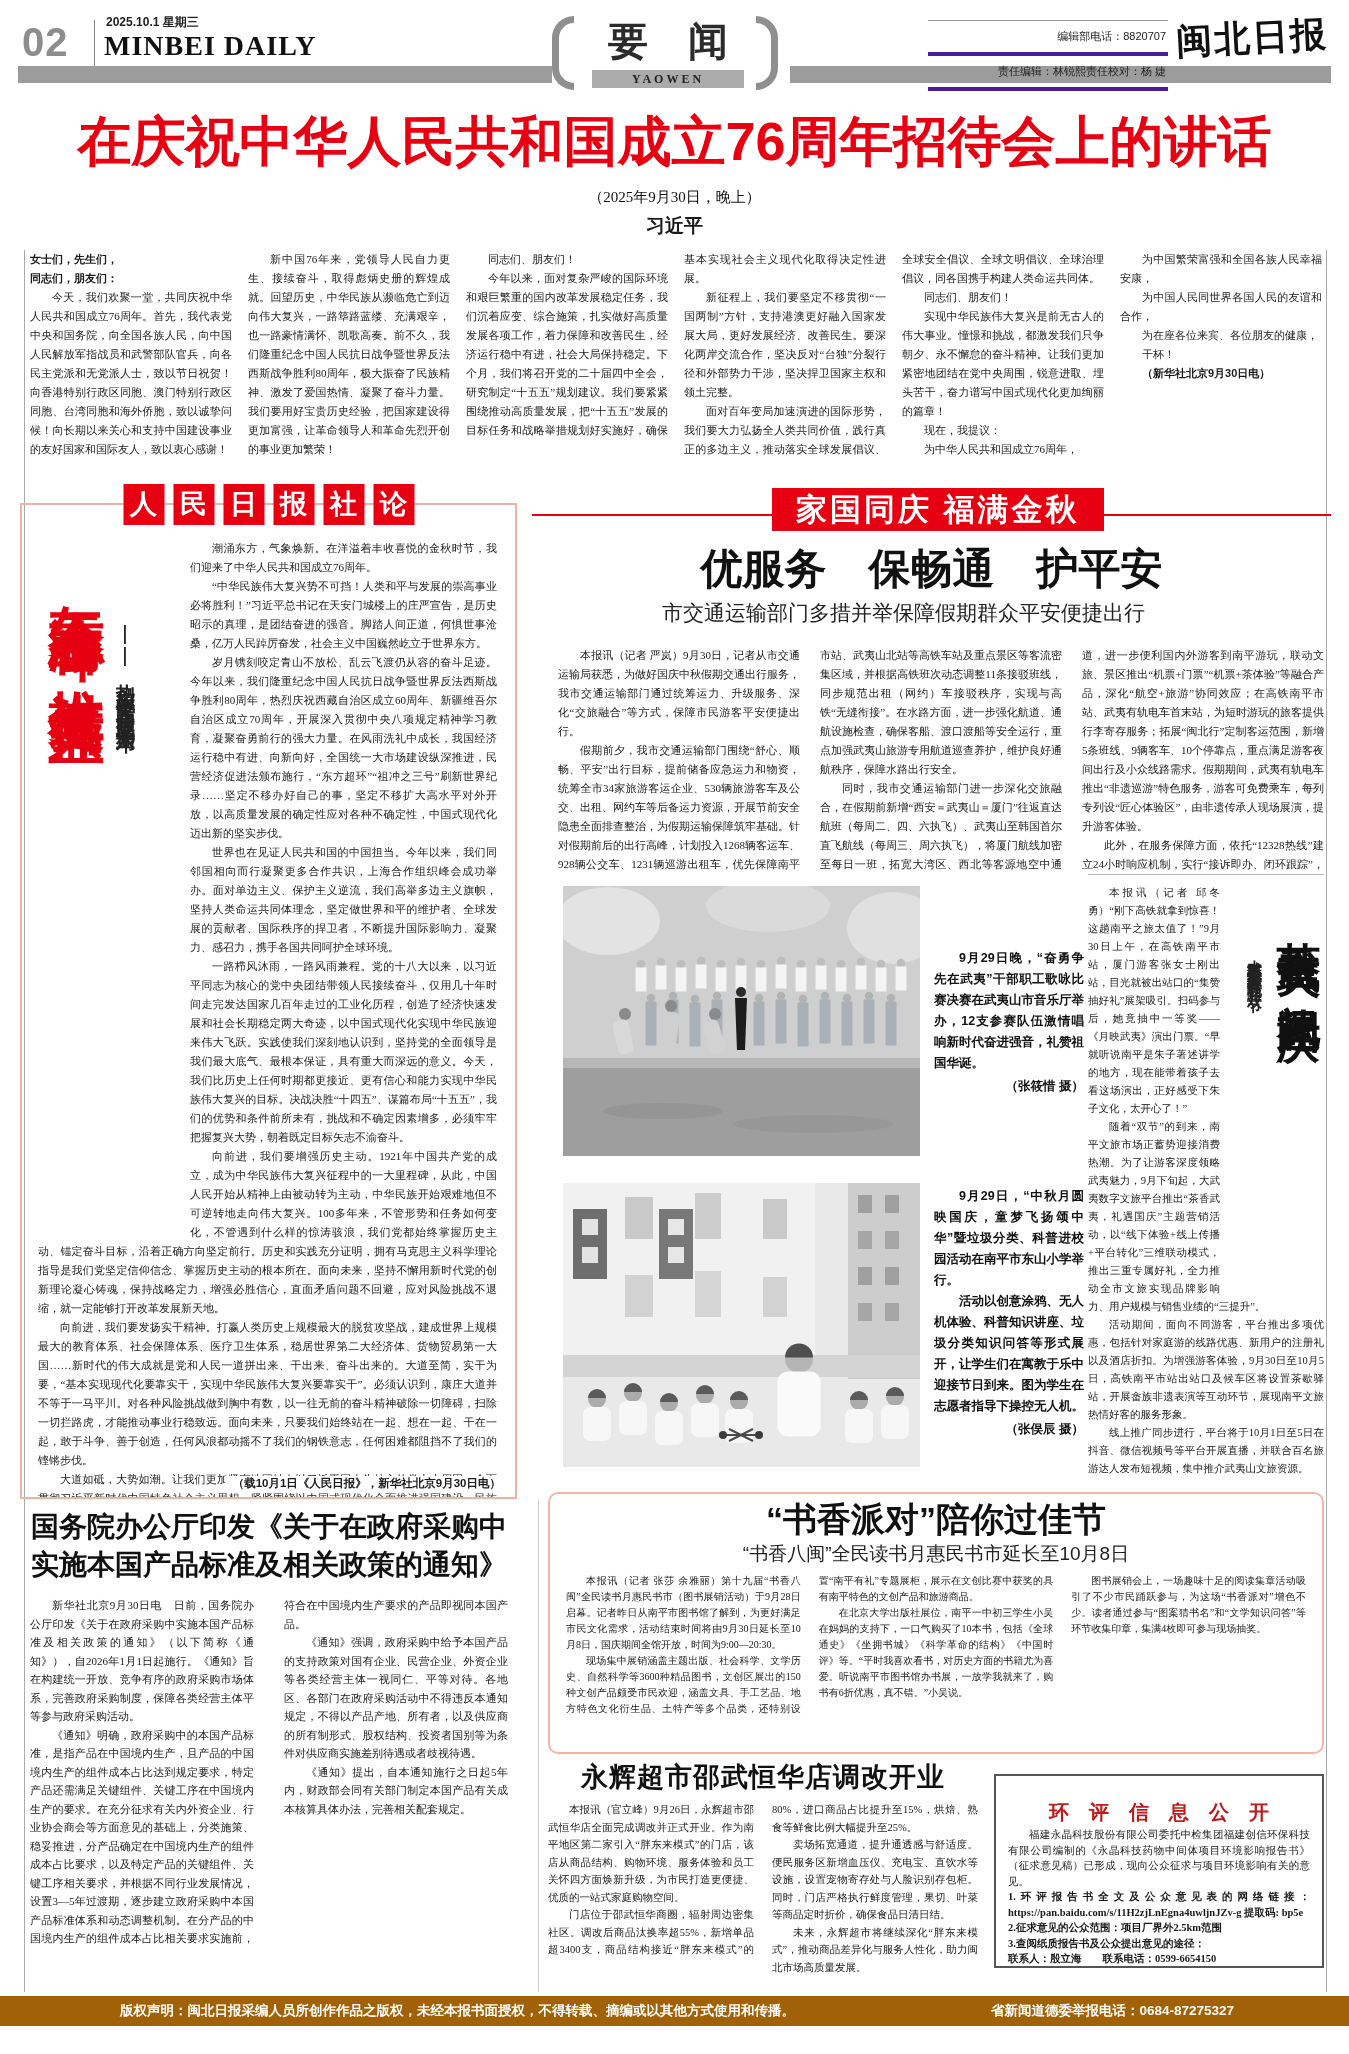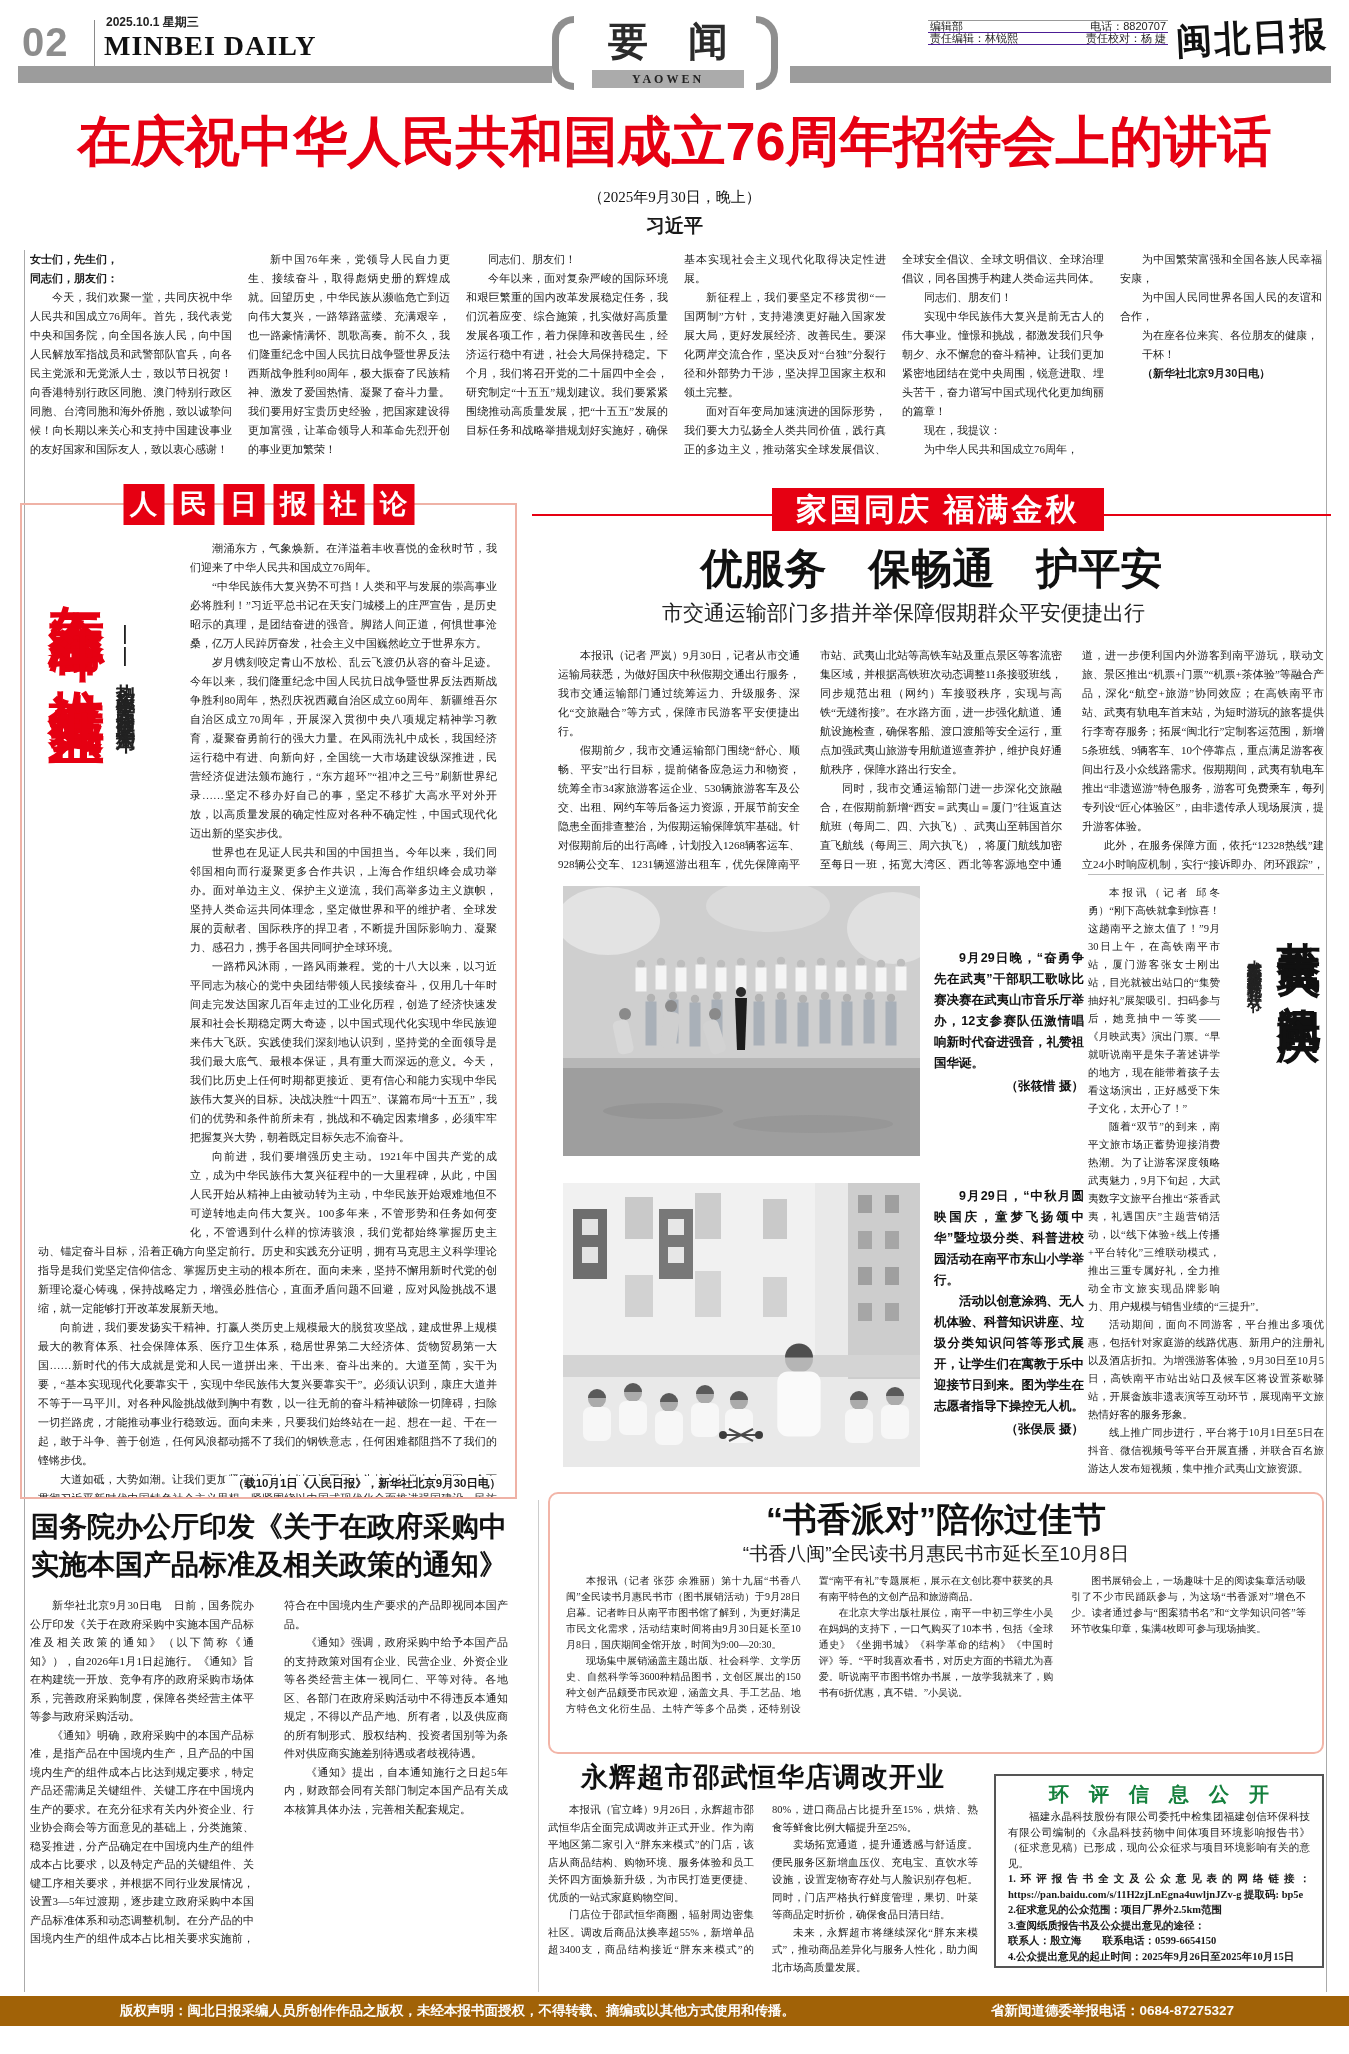--- a/index.html
+++ b/index.html
@@ -13,21 +13,21 @@
   .masthead{left:104px;top:32px;font:bold 28px/1 "Liberation Serif",serif;letter-spacing:1px;color:#111;}
   .bar{top:66px;height:17px;background:#9c9c9c;}
   .bar-left{left:18px;width:534px;}
   .bar-right{left:790px;width:541px;}
   .bracket{top:16px;width:22px;height:74px;border:7px solid #8f8f8f;box-sizing:border-box;}
   .bl{left:552px;border-right:none;border-radius:22px 0 0 22px;}
   .br{left:756px;border-left:none;border-radius:0 22px 22px 0;}
   .section-cn{left:586px;top:20px;width:164px;text-align:center;font:900 40px/1.1 "Liberation Serif",serif;color:#2b2b2b;}
   .section-en{left:592px;top:70px;width:152px;height:18px;background:#ababab;color:#222;font:bold 12px/18px "Liberation Serif",serif;text-align:center;letter-spacing:3px;}
   .staffbox{left:928px;top:20px;width:240px;font:11px/1 "Liberation Sans",sans-serif;color:#222;}
-  .srow{display:flex;justify-content:space-between;padding:0 2px;border-bottom:1px solid #4c1d95;}
+  .srow{display:flex;justify-content:flex-end;padding:10px 2px;border-bottom:4px solid #4c1d95;}
   .srow:first-child{border-top:1px solid #999;}
   .logo{left:1176px;top:20px;font:900 36px/1 "Liberation Serif",serif;letter-spacing:2px;transform:rotate(-3deg);color:#111;}
 
   
   .lead-hl{left:40px;top:108px;width:1269px;margin:0;text-align:center;font:900 54px/66px "Liberation Sans",sans-serif;color:#e60012;}
   .lead-date{left:0;top:190px;width:1349px;text-align:center;font:15px/1 "Liberation Serif",serif;color:#111;}
   .lead-author{left:0;top:216px;width:1349px;text-align:center;font:bold 19px/1 "Liberation Serif",serif;}
   .speech{left:30px;top:250px;width:1292px;height:210px;column-count:6;column-gap:16px;column-fill:auto;font:11px/19px "Liberation Serif",serif;text-align:justify;overflow:hidden;}
   .speech p{margin:0;text-indent:2em;}
   .speech .salute{font-weight:bold;text-indent:0;font-family:"Liberation Sans",sans-serif;}
@@ -91,21 +91,21 @@
   .sc-body p{margin:0;text-indent:2em;}
 
   
   .yh{left:548px;top:1764px;width:430px;}
   .yh-title{text-align:center;font:900 27px/1 "Liberation Sans",sans-serif;letter-spacing:1px;color:#111;}
   .yh-body{margin-top:10px;height:188px;column-count:2;column-gap:18px;column-fill:auto;font:10.5px/17.5px "Liberation Serif",serif;text-align:justify;overflow:hidden;}
   .yh-body p{margin:0;text-indent:2em;}
 
   
   .eia{left:994px;top:1774px;width:330px;height:194px;border:2px solid #555;box-sizing:border-box;padding:8px 12px;overflow:hidden;font:10.5px/15.5px "Liberation Serif",serif;background:#fff;}
-  .eia-title{text-align:center;font:900 20px/1 "Liberation Sans",sans-serif;margin-bottom:5px;color:#15803d;}
+  .eia-title{text-align:center;font:900 20px/1 "Liberation Sans",sans-serif;margin-bottom:5px;color:#b91c1c;margin-top:18px;}
   .eia-intro{margin:0;text-indent:2em;text-align:justify;}
   .eia-item{margin:0;text-align:justify;font-weight:bold;}
   .eia-sig{text-align:right;padding-right:8px;}
 
   
   .footer{left:0;top:1996px;width:1349px;height:30px;background:#a16207;color:#fdfdfd;display:flex;justify-content:space-between;align-items:center;padding:0 115px 0 120px;box-sizing:border-box;font:bold 13.5px/1 "Liberation Sans",sans-serif;}
 </style>
 </head>
 <body>
 

